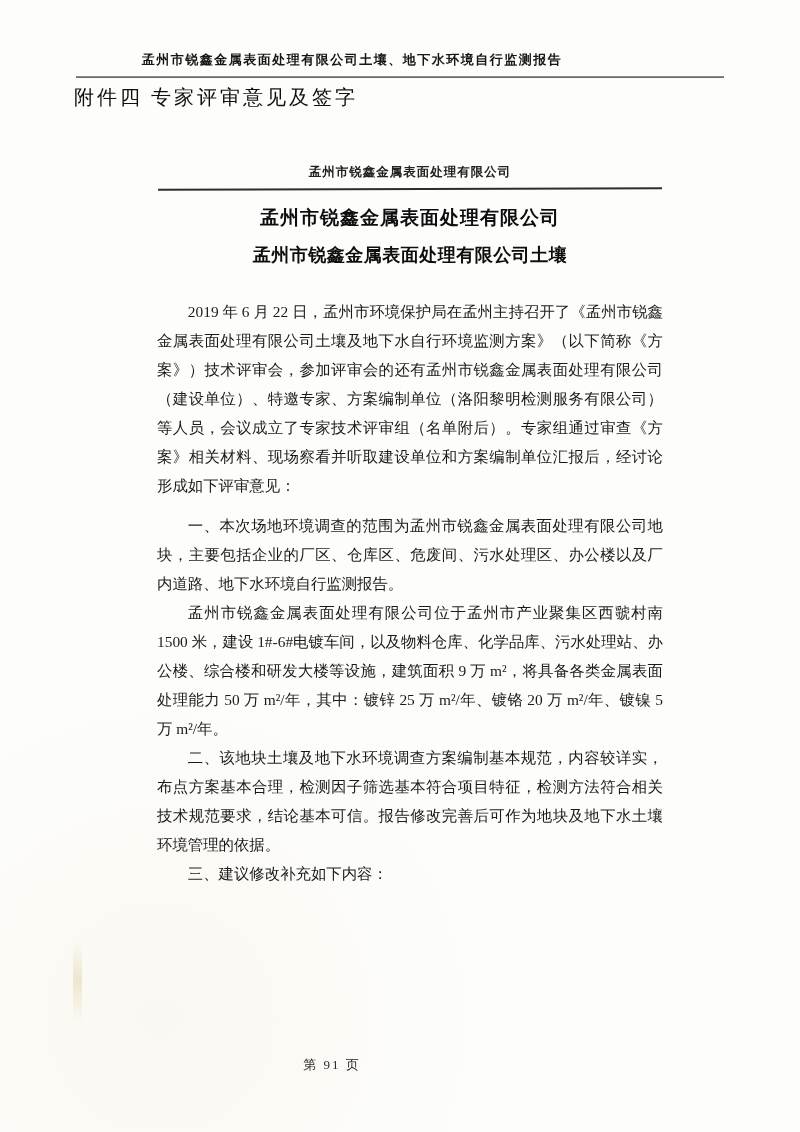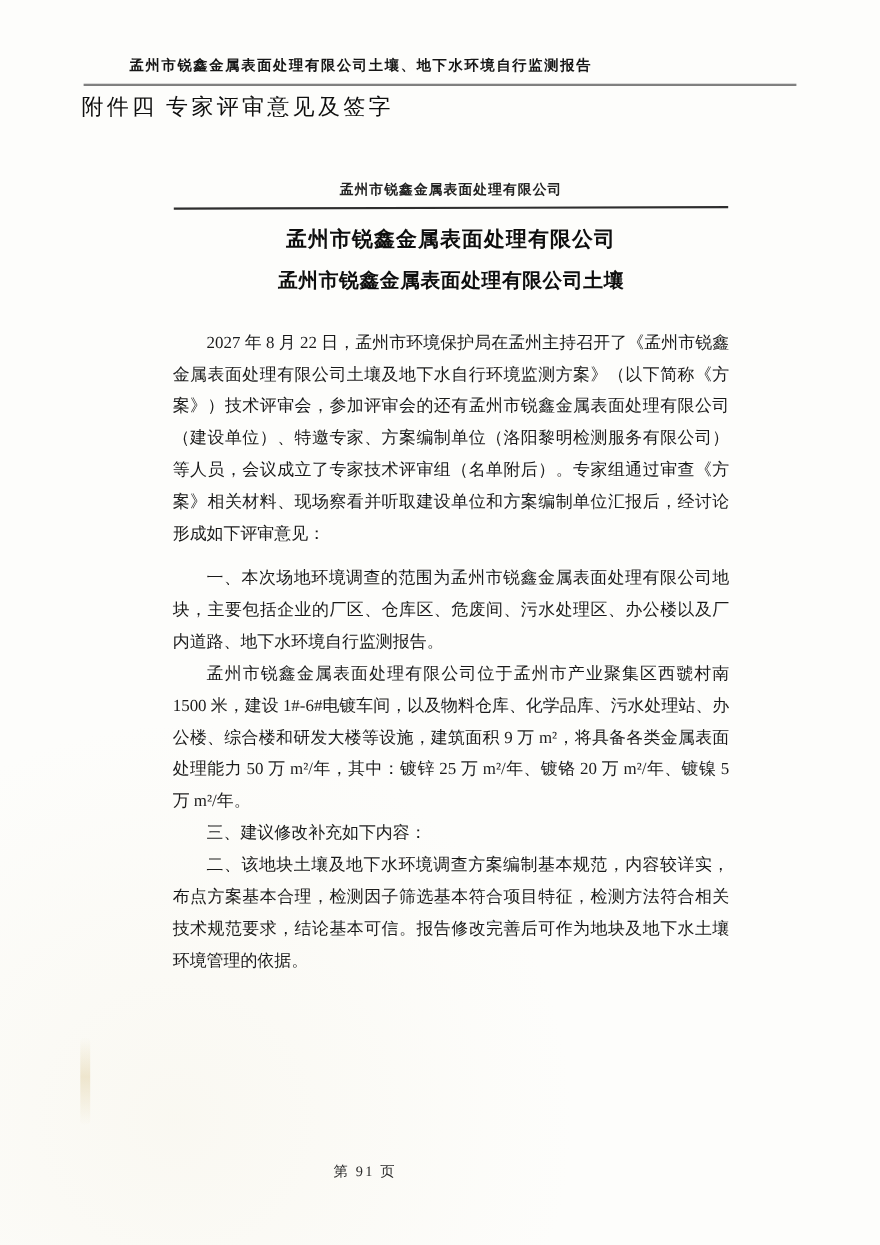--- a/index.html
+++ b/index.html
@@ -26,20 +26,21 @@
   .running-header {
     position: absolute;
     top: 51px;
     left: 0;
     width: 656px;
     text-align: center;
     font-size: 13px;
     font-weight: bold;
     letter-spacing: 1.5px;
     color: #161616;
+    padding-left: 24px;
   }
   .top-rule {
     position: absolute;
     left: 76px;
     top: 76px;
     width: 648px;
     height: 2px;
     background: linear-gradient(to bottom, #a0a0a0, #555555);
   }
   .attachment-heading {
@@ -146,25 +147,25 @@
 
   <div class="letterhead">孟州市锐鑫金属表面处理有限公司</div>
 
   <div class="letterhead-rule"></div>
 
   <h2 class="doc-title line1">孟州市锐鑫金属表面处理有限公司</h2>
 
   <h2 class="doc-title line2">孟州市锐鑫金属表面处理有限公司土壤</h2>
 
   <div class="body-text">
-    <p class="para first">2027 年 8 月 22 日，孟州市环境保护局在孟州主持召开了《孟州市锐鑫金属表面处理有限公司土壤及地下水自行环境监测方案》（以下简称《方案》）技术评审会，参加评审会的还有孟州市锐鑫金属表面处理有限公司（建设单位）、特邀专家、方案编制单位（洛阳黎明检测服务有限公司）等人员，会议成立了专家技术评审组（名单附后）。专家组通过审查《方案》相关材料、现场察看并听取建设单位和方案编制单位汇报后，经讨论形成如下评审意见：</p>
+    <p class="para first">2019 年 6 月 22 日，孟州市环境保护局在孟州主持召开了《孟州市锐鑫金属表面处理有限公司土壤及地下水自行环境监测方案》（以下简称《方案》）技术评审会，参加评审会的还有孟州市锐鑫金属表面处理有限公司（建设单位）、特邀专家、方案编制单位（洛阳黎明检测服务有限公司）等人员，会议成立了专家技术评审组（名单附后）。专家组通过审查《方案》相关材料、现场察看并听取建设单位和方案编制单位汇报后，经讨论形成如下评审意见：</p>
     <p class="para">一、本次场地环境调查的范围为孟州市锐鑫金属表面处理有限公司地块，主要包括企业的厂区、仓库区、危废间、污水处理区、办公楼以及厂内道路、地下水环境自行监测报告。</p>
     <p class="para">孟州市锐鑫金属表面处理有限公司位于孟州市产业聚集区西虢村南 1500 米，建设 1#-6#电镀车间，以及物料仓库、化学品库、污水处理站、办公楼、综合楼和研发大楼等设施，建筑面积 9 万 m²，将具备各类金属表面处理能力 50 万 m²/年，其中：镀锌 25 万 m²/年、镀铬 20 万 m²/年、镀镍 5 万 m²/年。</p>
+    <p class="para">二、该地块土壤及地下水环境调查方案编制基本规范，内容较详实，布点方案基本合理，检测因子筛选基本符合项目特征，检测方法符合相关技术规范要求，结论基本可信。报告修改完善后可作为地块及地下水土壤环境管理的依据。</p>
     <p class="para">三、建议修改补充如下内容：</p>
-    <p class="para">二、该地块土壤及地下水环境调查方案编制基本规范，内容较详实，布点方案基本合理，检测因子筛选基本符合项目特征，检测方法符合相关技术规范要求，结论基本可信。报告修改完善后可作为地块及地下水土壤环境管理的依据。</p>
   </div>
 
   <div class="scan-artifact"></div>
 
   <div class="footer">
     <span>第 91 页</span>
   </div>
 
 </div>
 

